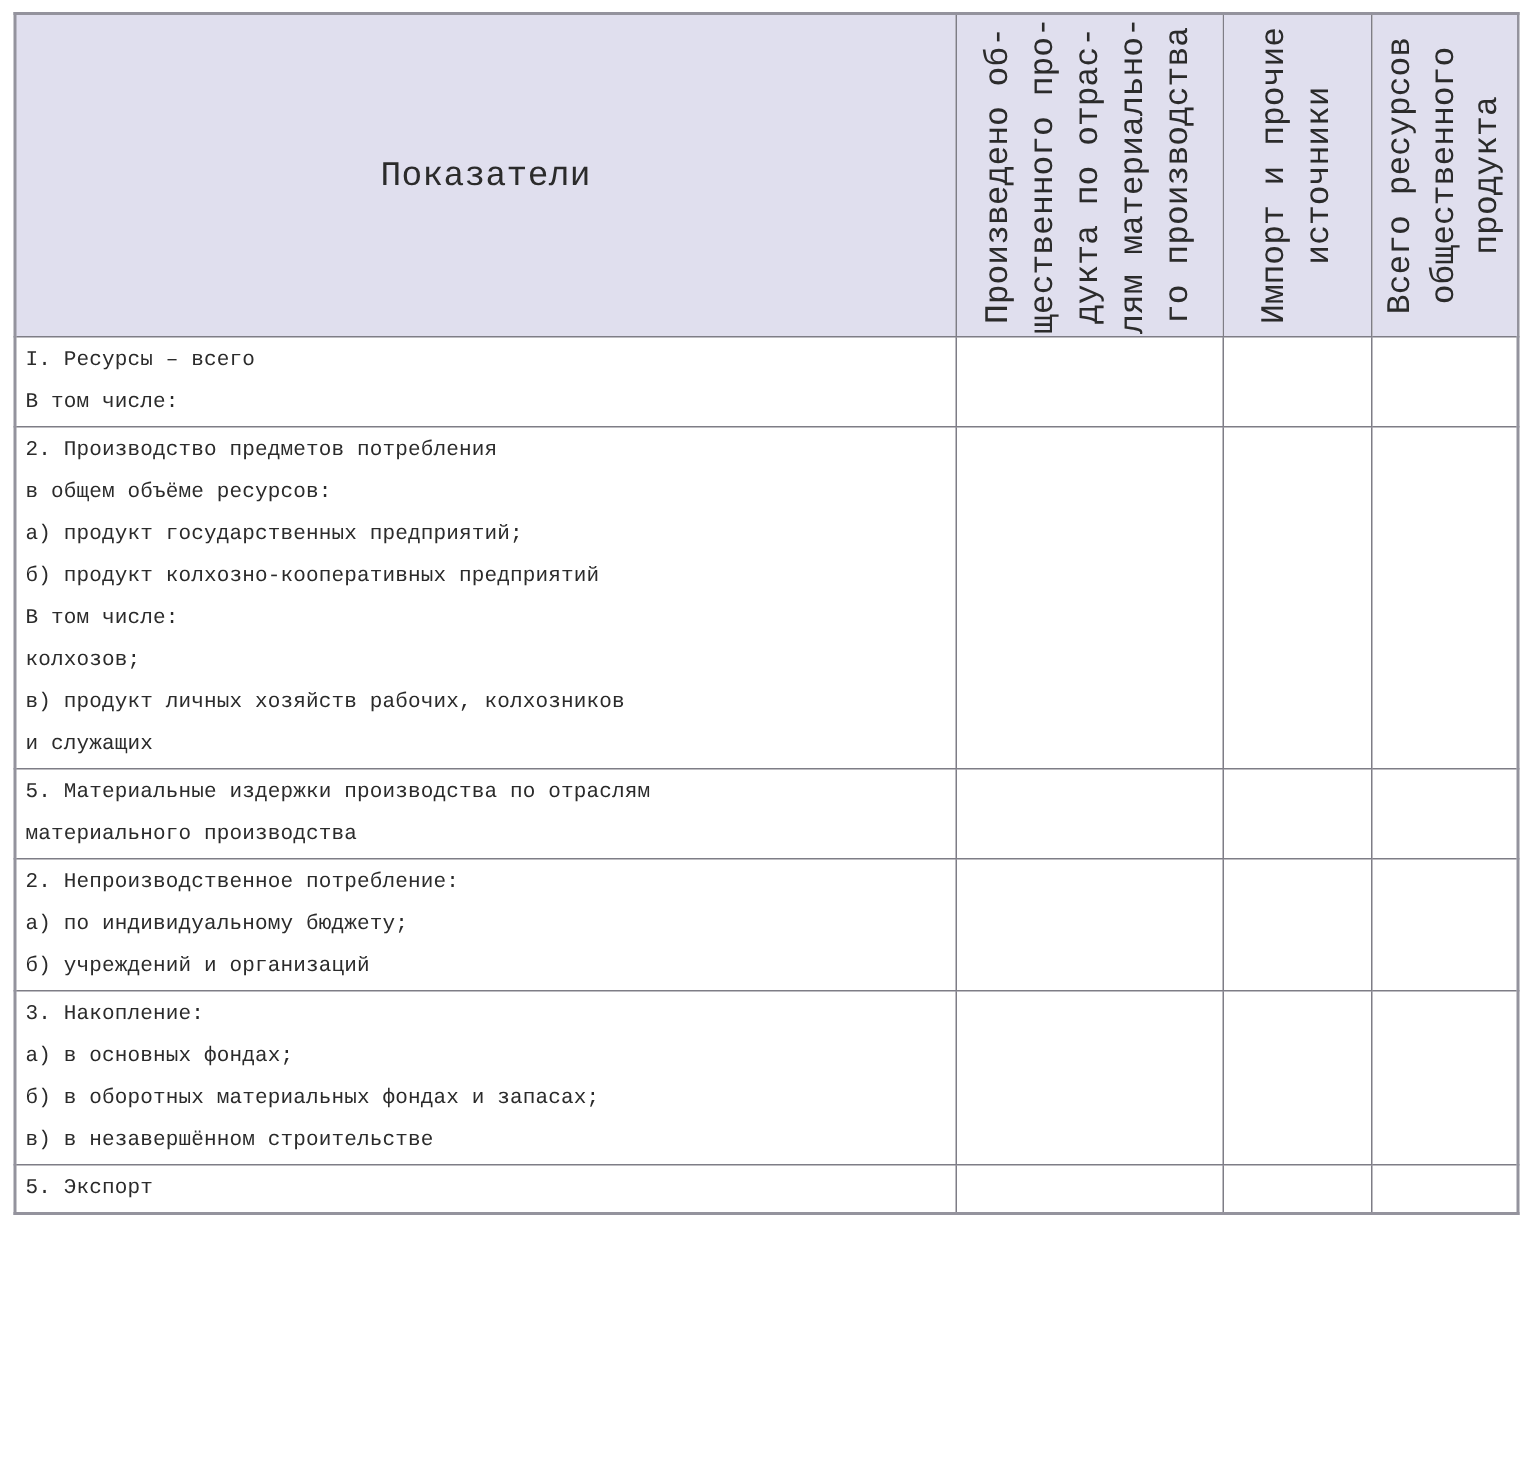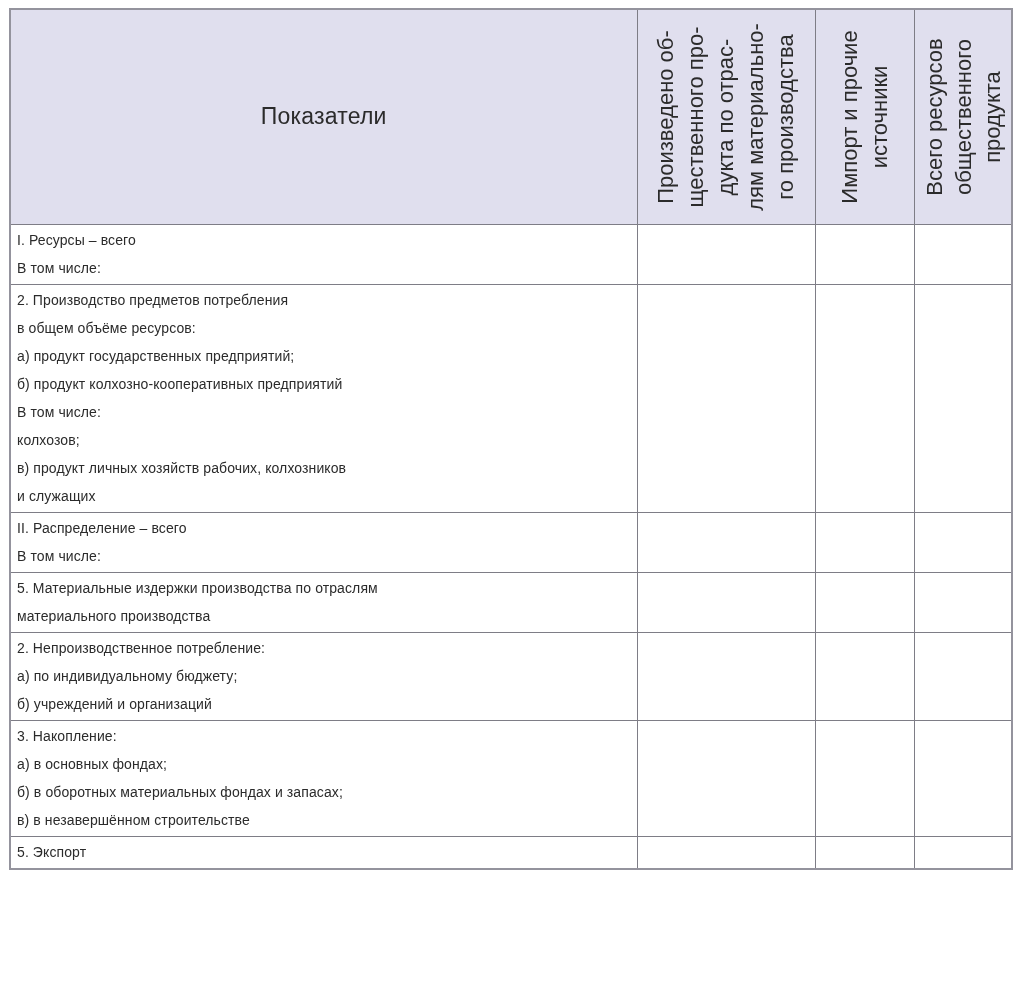--- a/index.html
+++ b/index.html
@@ -14,20 +14,21 @@
     padding: 0;
     background: #ffffff;
     font-family: "Liberation Sans", "DejaVu Sans", sans-serif;
     color: var(--text_color);
   }
   .page {
     width: 1020px;
     height: 981px;
     padding: 8px 9px;
     background: #ffffff;
+    font-family: Liberation Mono, monospace;
   }
   table.balance {
     border-collapse: collapse;
     table-layout: fixed;
     width: 1002px;
     border: 2px solid var(--outer_border_color);
   }
   table.balance th,
   table.balance td {
     border: 1.5px solid var(--border_color);
@@ -115,27 +116,20 @@
 б) продукт колхозно-кооперативных предприятий
 В том числе:
 колхозов;
 в) продукт личных хозяйств рабочих, колхозников
 и служащих</td>
         <td class="cell"></td>
         <td class="cell"></td>
         <td class="cell"></td>
       </tr>
       <tr>
-        <td class="label">II. Распределение – всего
-В том числе:</td>
-        <td class="cell"></td>
-        <td class="cell"></td>
-        <td class="cell"></td>
-      </tr>
-      <tr>
         <td class="label">5. Материальные издержки производства по отраслям
 материального производства</td>
         <td class="cell"></td>
         <td class="cell"></td>
         <td class="cell"></td>
       </tr>
       <tr>
         <td class="label">2. Непроизводственное потребление:
 а) по индивидуальному бюджету;
 б) учреждений и организаций</td>

